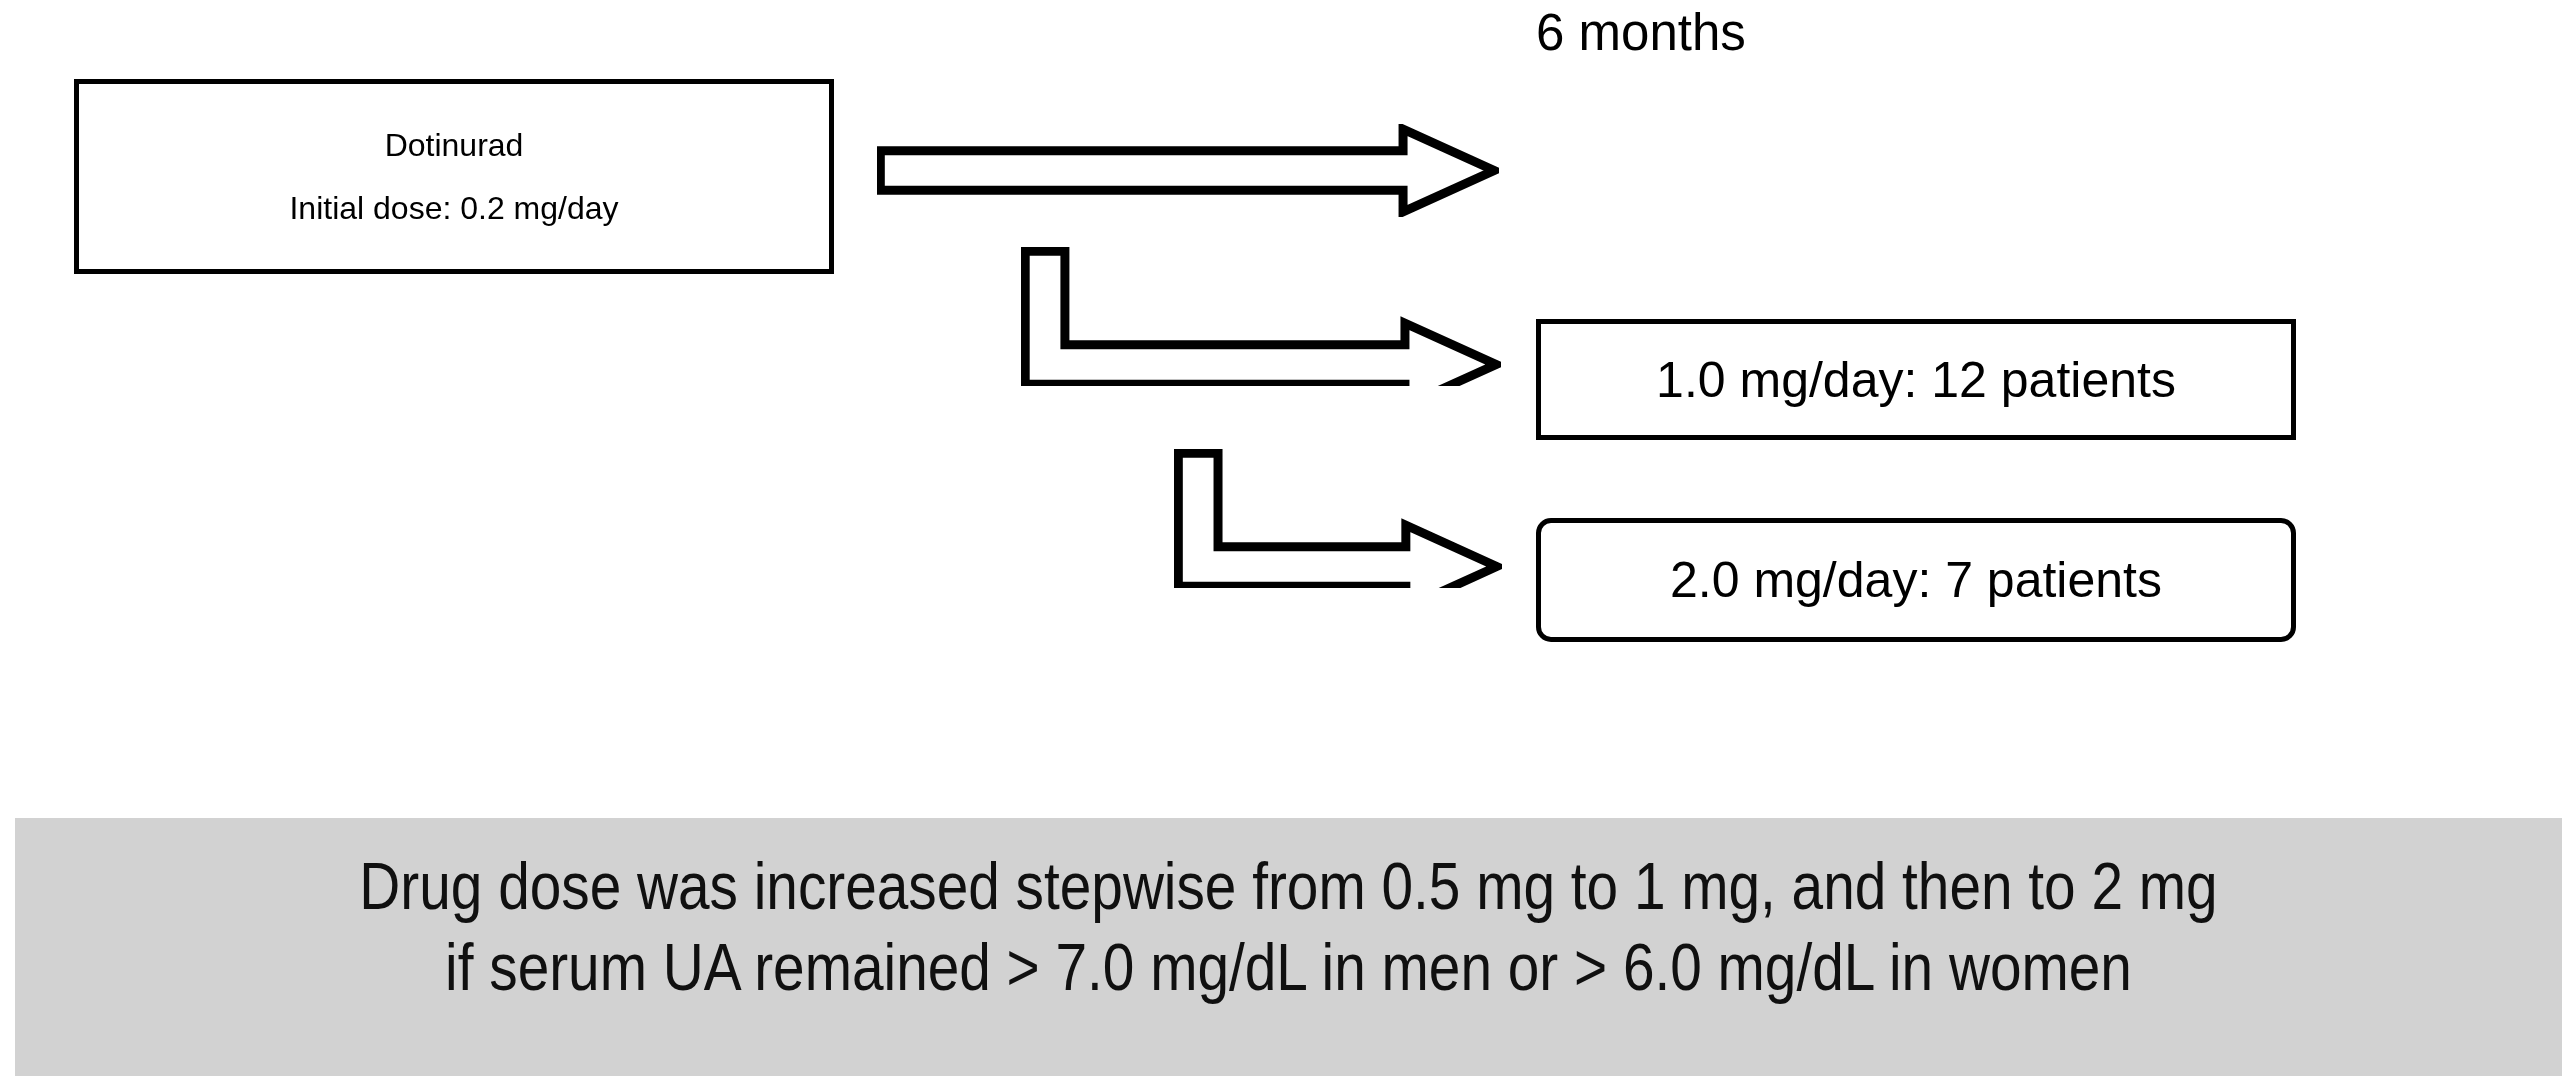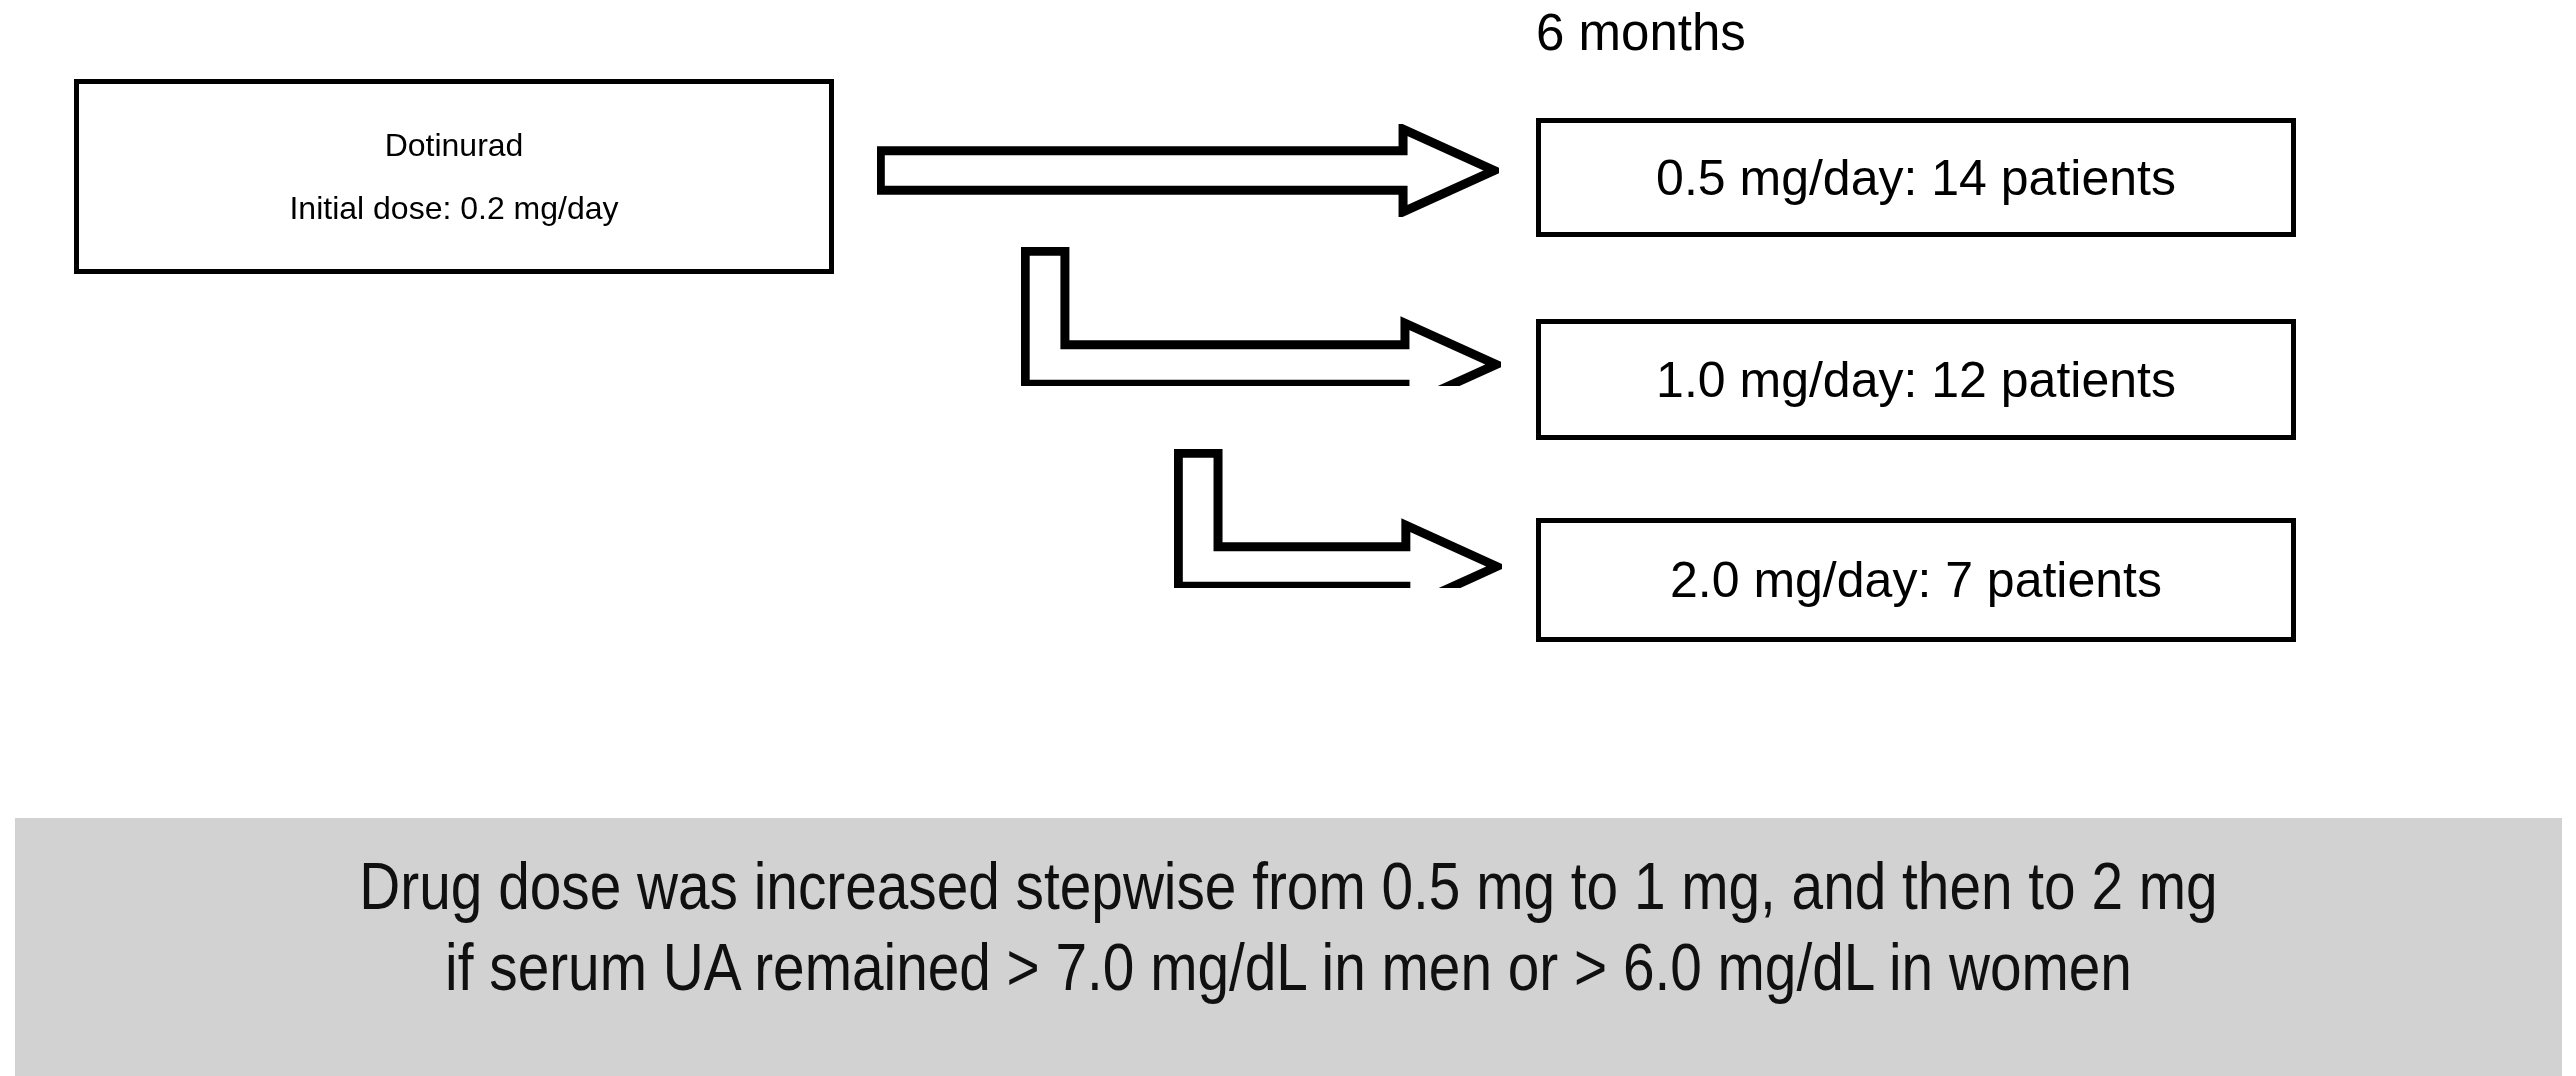--- a/index.html
+++ b/index.html
@@ -62,21 +62,21 @@
   }
 
   .result-box {
     left: 1536px;
     width: 760px;
     font-size: 50px;
     line-height: 58px;
   }
   #result-box-0 { top: 118px;  height: 119px; }
   #result-box-1 { top: 319px;  height: 121px; }
-  #result-box-2 { top: 518px;  height: 124px; }
+  #result-box-2 { top: 518px;  height: 124px; border-radius: 15px; }
 
   
   .arrow-svg { display: block; }
   #arrow-0 { left: 877px; top: 124px;  width: 622px; height: 93px; }
   #arrow-1 { left: 1021px; top: 247px;  width: 480px; height: 139px; }
   #arrow-2 { left: 1174px; top: 449px;  width: 328px; height: 139px; }
 
   
   #caption-banner {
     left: 15px;
@@ -128,23 +128,20 @@
       <path d="M 5 5 L 53 5 L 53 118 L 464 118 L 464 92 L 574 142 L 464 192 L 464 166 L 5 166 Z" fill="#ffffff" stroke="#000000" stroke-width="9" stroke-linejoin="miter" vector-effect="non-scaling-stroke"></path>
     </svg>
   </div>
 
   <div class="abs" id="arrow-2">
     <svg class="arrow-svg" viewBox="0 0 396 168" width="328" height="139" xmlns="http://www.w3.org/2000/svg" aria-hidden="true">
       <path d="M 5 5 L 53 5 L 53 118 L 280 118 L 280 92 L 390 142 L 280 192 L 280 166 L 5 166 Z" fill="#ffffff" stroke="#000000" stroke-width="9" stroke-linejoin="miter" vector-effect="non-scaling-stroke"></path>
     </svg>
   </div>
 
-  <div class="abs flow-box result-box" id="result-box-0">
-    <span class="line">0.5 mg/day: 14 patients</span>
-  </div>
 
   <div class="abs flow-box result-box" id="result-box-1">
     <span class="line">1.0 mg/day: 12 patients</span>
   </div>
 
   <div class="abs flow-box result-box" id="result-box-2">
     <span class="line">2.0 mg/day: 7 patients</span>
   </div>
 
   <div class="abs" id="caption-banner">

